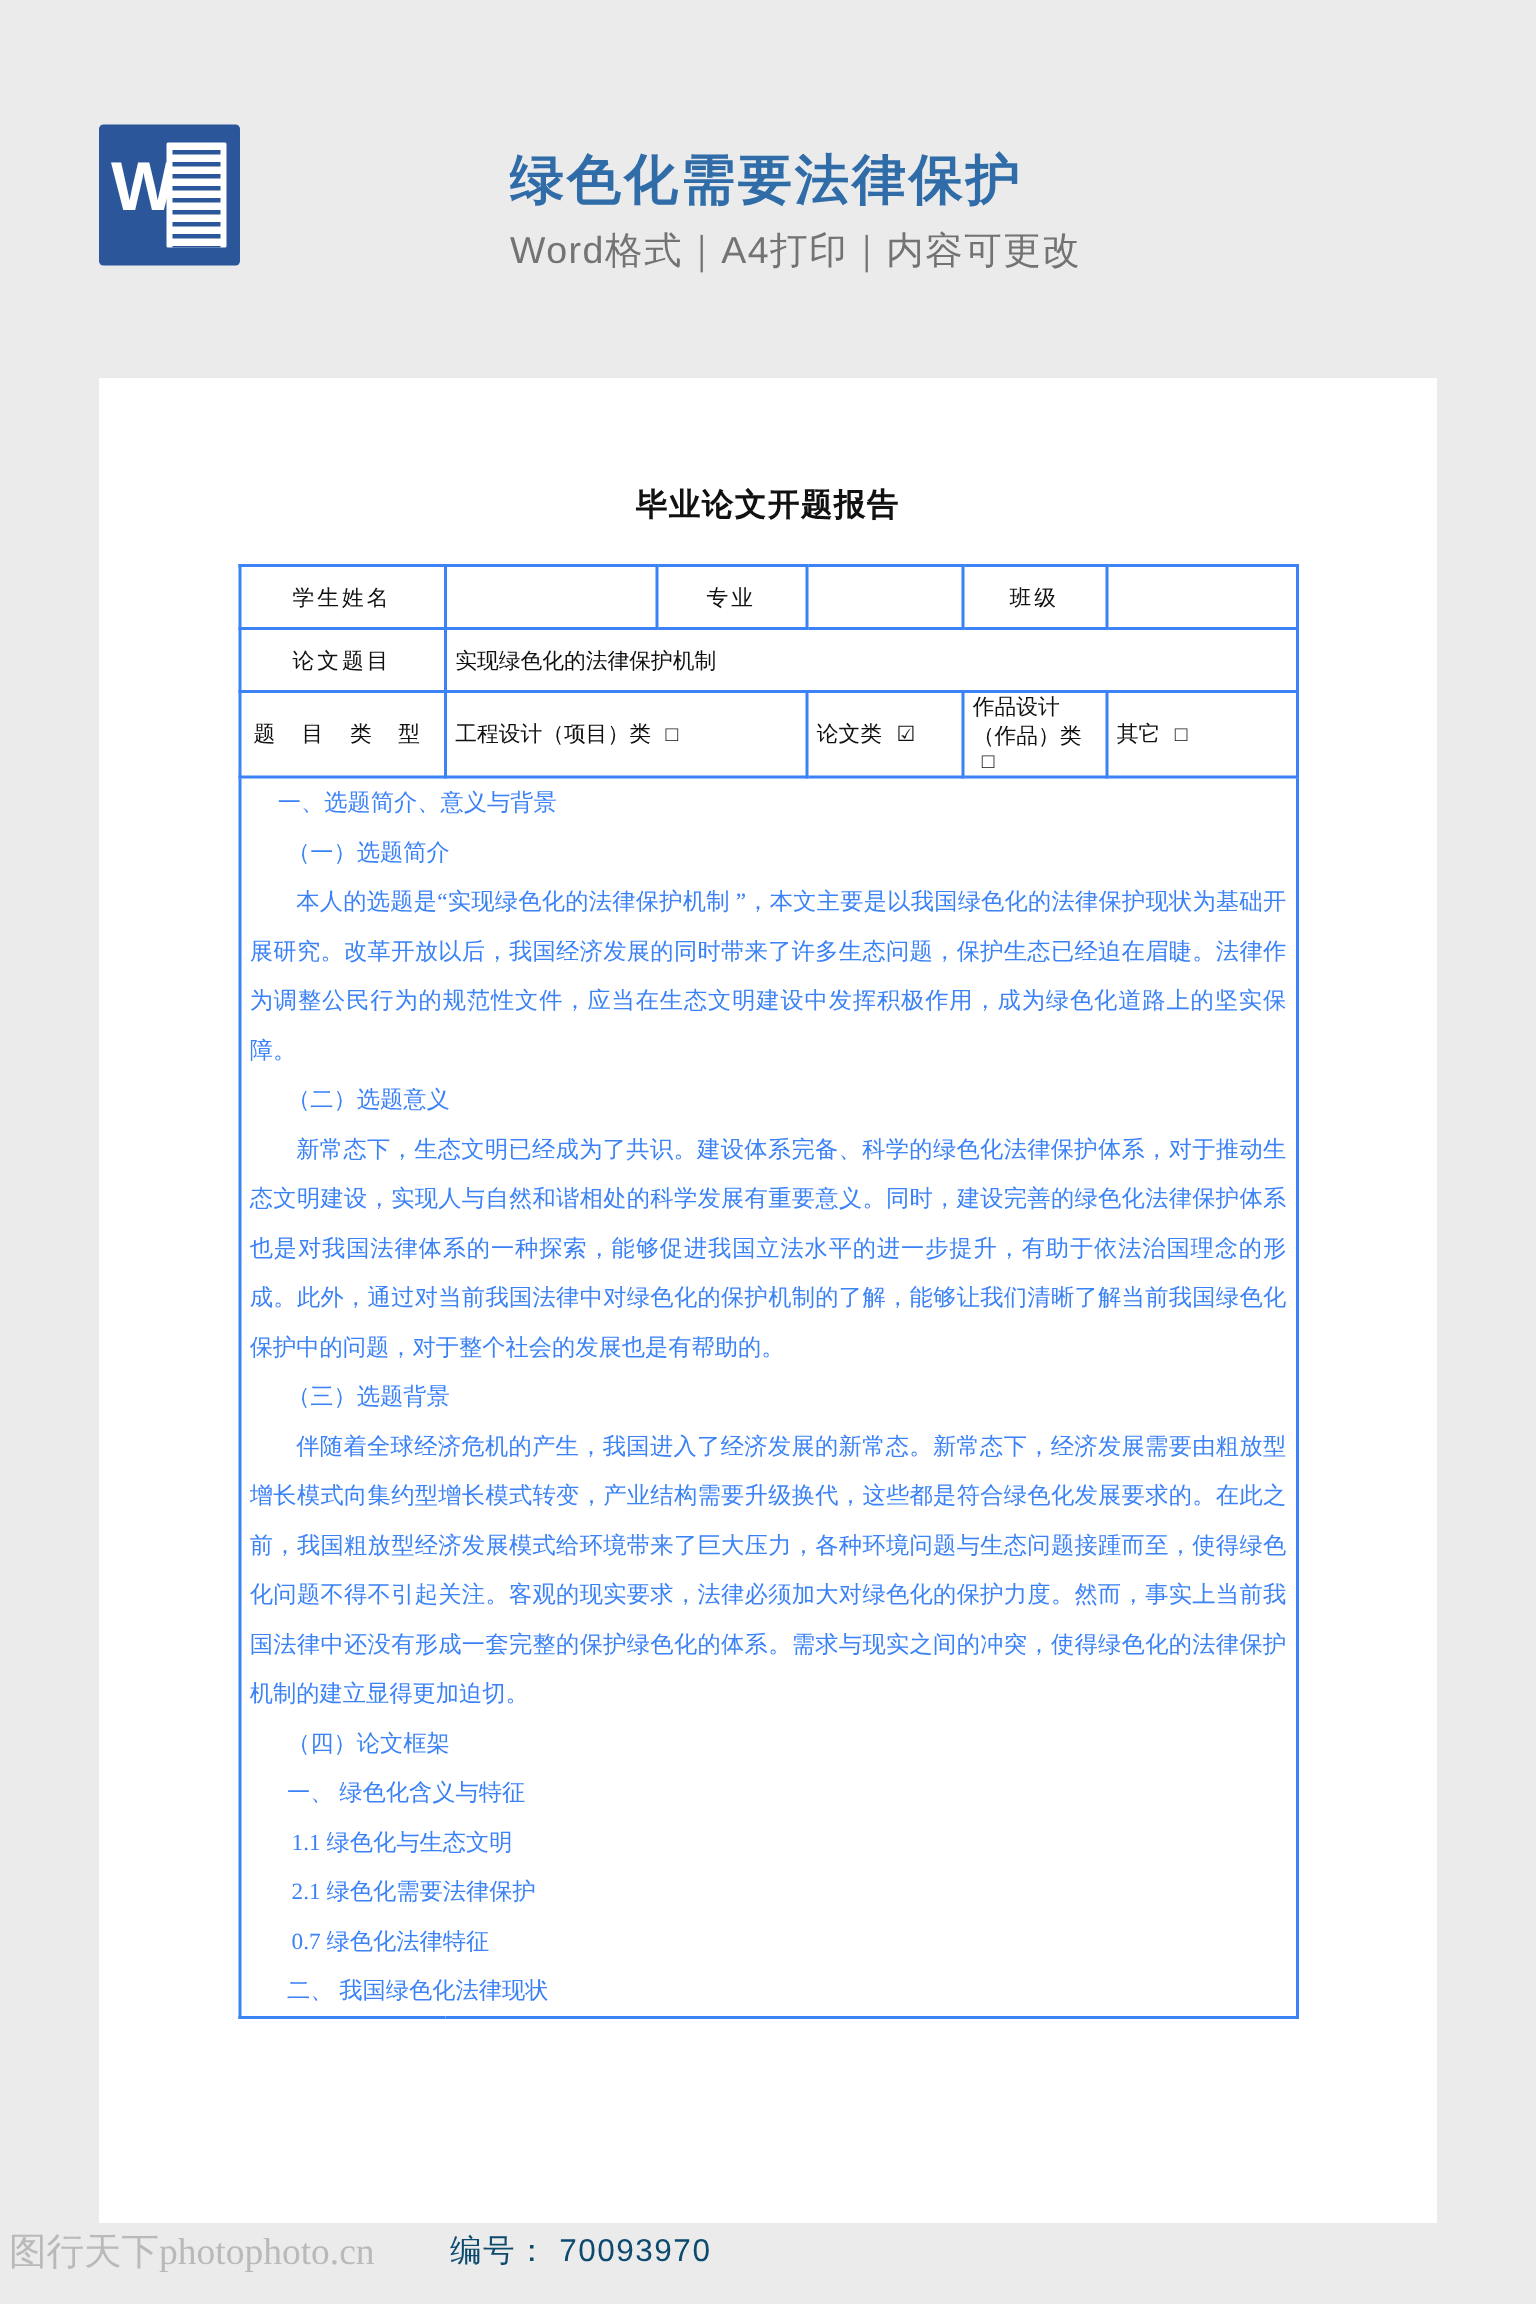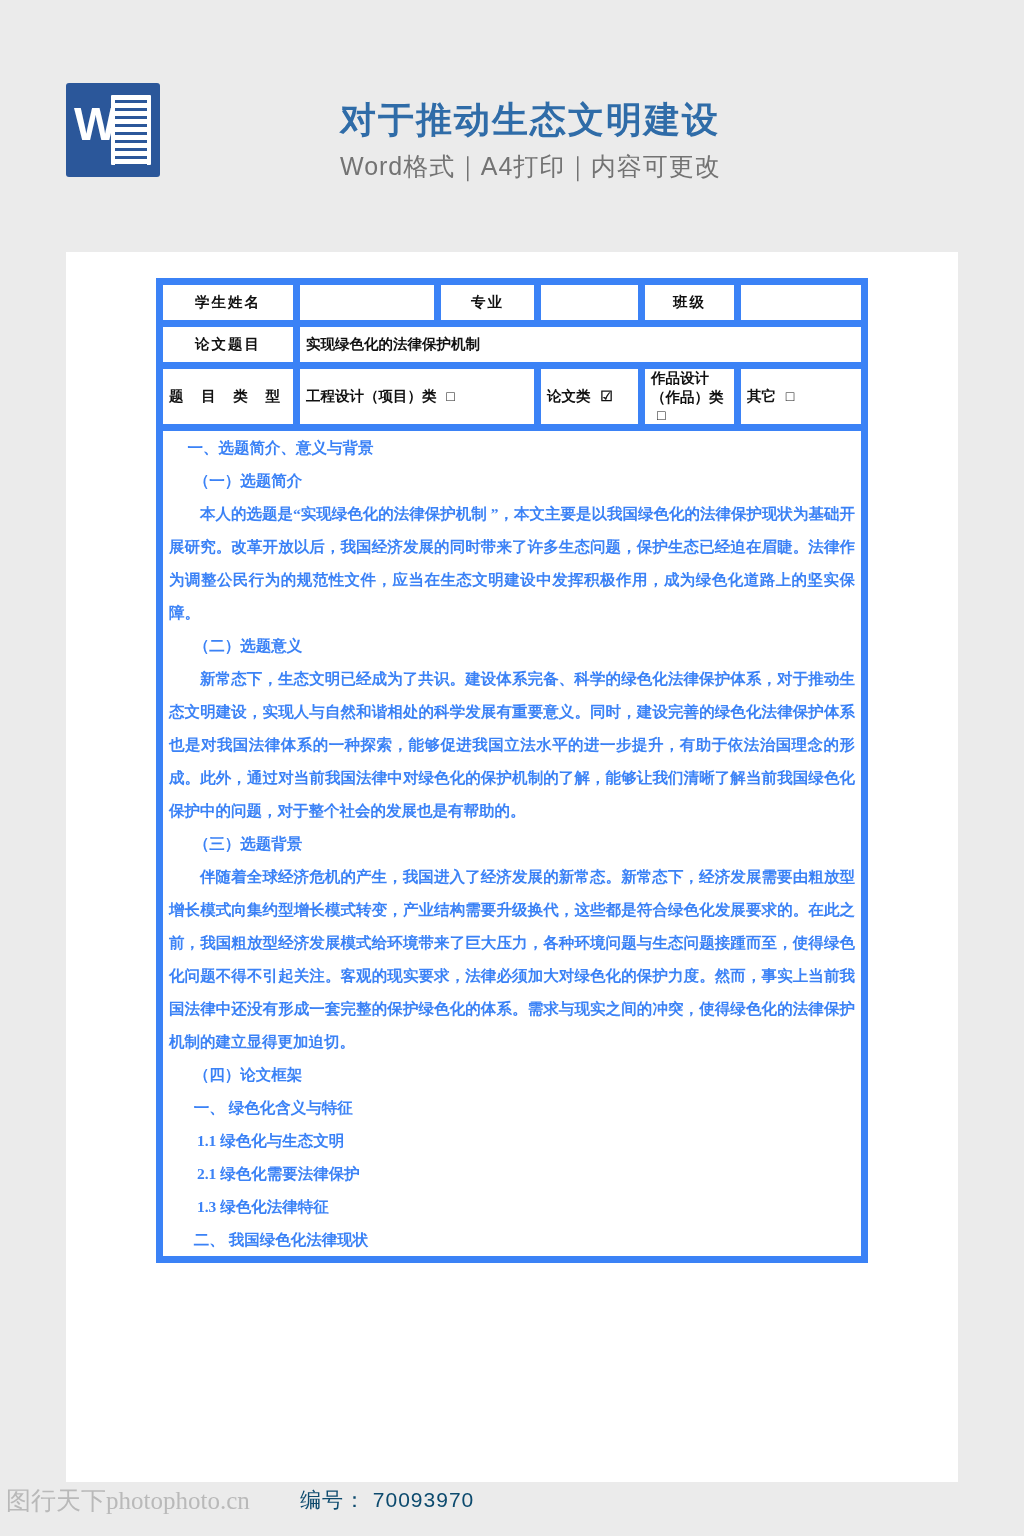--- a/index.html
+++ b/index.html
@@ -98,27 +98,26 @@
   }
 
   
   table.form {
     border-collapse: collapse;
     margin: 26px auto 0 auto;
     width: 705px;
     table-layout: fixed;
   }
   table.form td {
-    border: 7px solid #3b82f6;
+    border: 2px solid #3b82f6;
     height: 42px;
     font-size: 14.5px;
     color: #111;
     padding: 0 6px;
     vertical-align: middle;
-    font-weight: bold;
   }
   td.lbl { text-align: center; letter-spacing: 2px; }
   td.lbl-sp { text-align: center; letter-spacing: 7px; }
   td.val { text-align: left; }
   .cbrow td { height: 38px; font-size: 13.5px; }
   .cbrow .ck { margin-left: 6px; font-size: 14px; }
 
   
   td.body-cell {
     height: auto;
@@ -175,26 +174,27 @@
           <i></i>
           <i></i>
           <i></i>
           <i></i>
           <i></i>
           <i></i>
           <i></i>
           <i></i>
       </div>
     </div>
-    <div class="banner-title">对于推动生态文明建设</div>
+    <div class="banner-title">绿色化需要法律保护</div>
     <div class="banner-sub">Word格式｜A4打印｜内容可更改</div>
   </div>
 
   <div class="sheet">
 
+    <div class="doc-title">毕业论文开题报告</div>
 
     <table class="form">
       <colgroup>
         <col style="width:137px">
         <col style="width:141px">
         <col style="width:100px">
         <col style="width:104px">
         <col style="width:96px">
         <col style="width:127px">
       </colgroup>
@@ -236,21 +236,21 @@
             <p class="head2">（一）选题简介</p>
             <p class="para">本人的选题是“实现绿色化的法律保护机制 ”，本文主要是以我国绿色化的法律保护现状为基础开展研究。改革开放以后，我国经济发展的同时带来了许多生态问题，保护生态已经迫在眉睫。法律作为调整公民行为的规范性文件，应当在生态文明建设中发挥积极作用，成为绿色化道路上的坚实保障。</p>
             <p class="head2">（二）选题意义</p>
             <p class="para">新常态下，生态文明已经成为了共识。建设体系完备、科学的绿色化法律保护体系，对于推动生态文明建设，实现人与自然和谐相处的科学发展有重要意义。同时，建设完善的绿色化法律保护体系也是对我国法律体系的一种探索，能够促进我国立法水平的进一步提升，有助于依法治国理念的形成。此外，通过对当前我国法律中对绿色化的保护机制的了解，能够让我们清晰了解当前我国绿色化保护中的问题，对于整个社会的发展也是有帮助的。</p>
             <p class="head2">（三）选题背景</p>
             <p class="para">伴随着全球经济危机的产生，我国进入了经济发展的新常态。新常态下，经济发展需要由粗放型增长模式向集约型增长模式转变，产业结构需要升级换代，这些都是符合绿色化发展要求的。在此之前，我国粗放型经济发展模式给环境带来了巨大压力，各种环境问题与生态问题接踵而至，使得绿色化问题不得不引起关注。客观的现实要求，法律必须加大对绿色化的保护力度。然而，事实上当前我国法律中还没有形成一套完整的保护绿色化的体系。需求与现实之间的冲突，使得绿色化的法律保护机制的建立显得更加迫切。</p>
             <p class="head2">（四）论文框架</p>
             <p class="list-line">一、 绿色化含义与特征</p>
             <p class="list-line num">1.1 绿色化与生态文明</p>
             <p class="list-line num">2.1 绿色化需要法律保护</p>
-            <p class="list-line num">1.3 绿色化法律特征</p>
+            <p class="list-line num">0.7 绿色化法律特征</p>
             <p class="list-line">二、 我国绿色化法律现状</p>
           </td>
         </tr>
       </tbody>
     </table>
   </div>
 
   <div class="footer">
     <div class="wm-left">图行天下photophoto.cn</div>
     <div class="wm-right">编号： 70093970</div>

